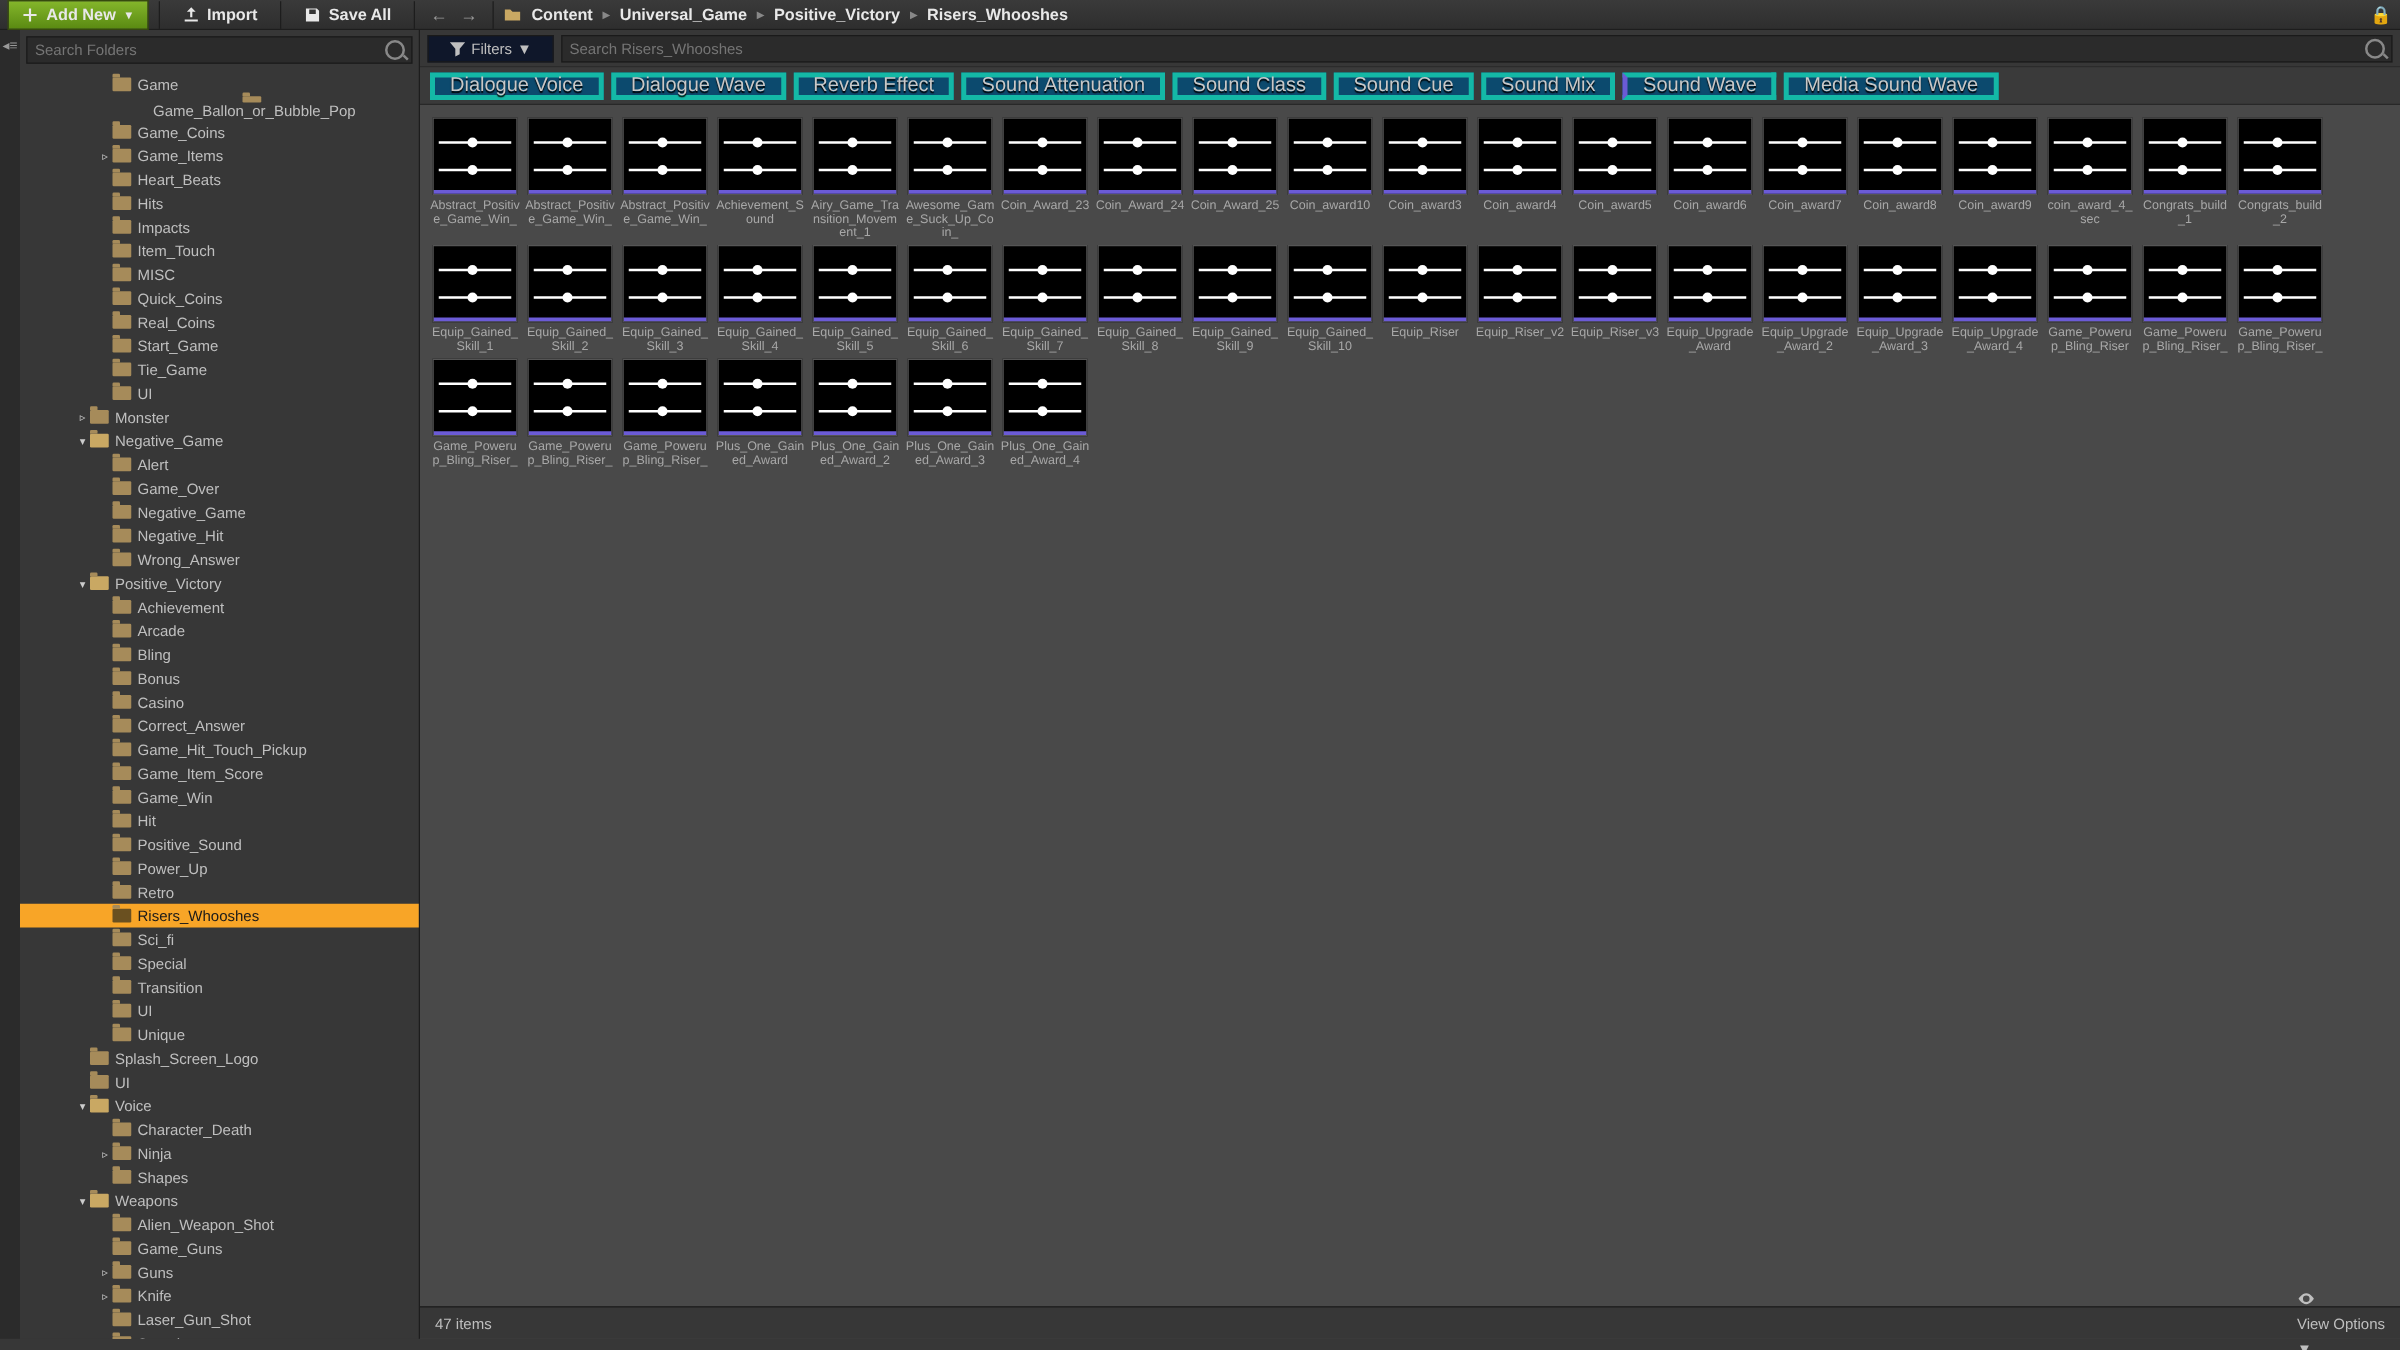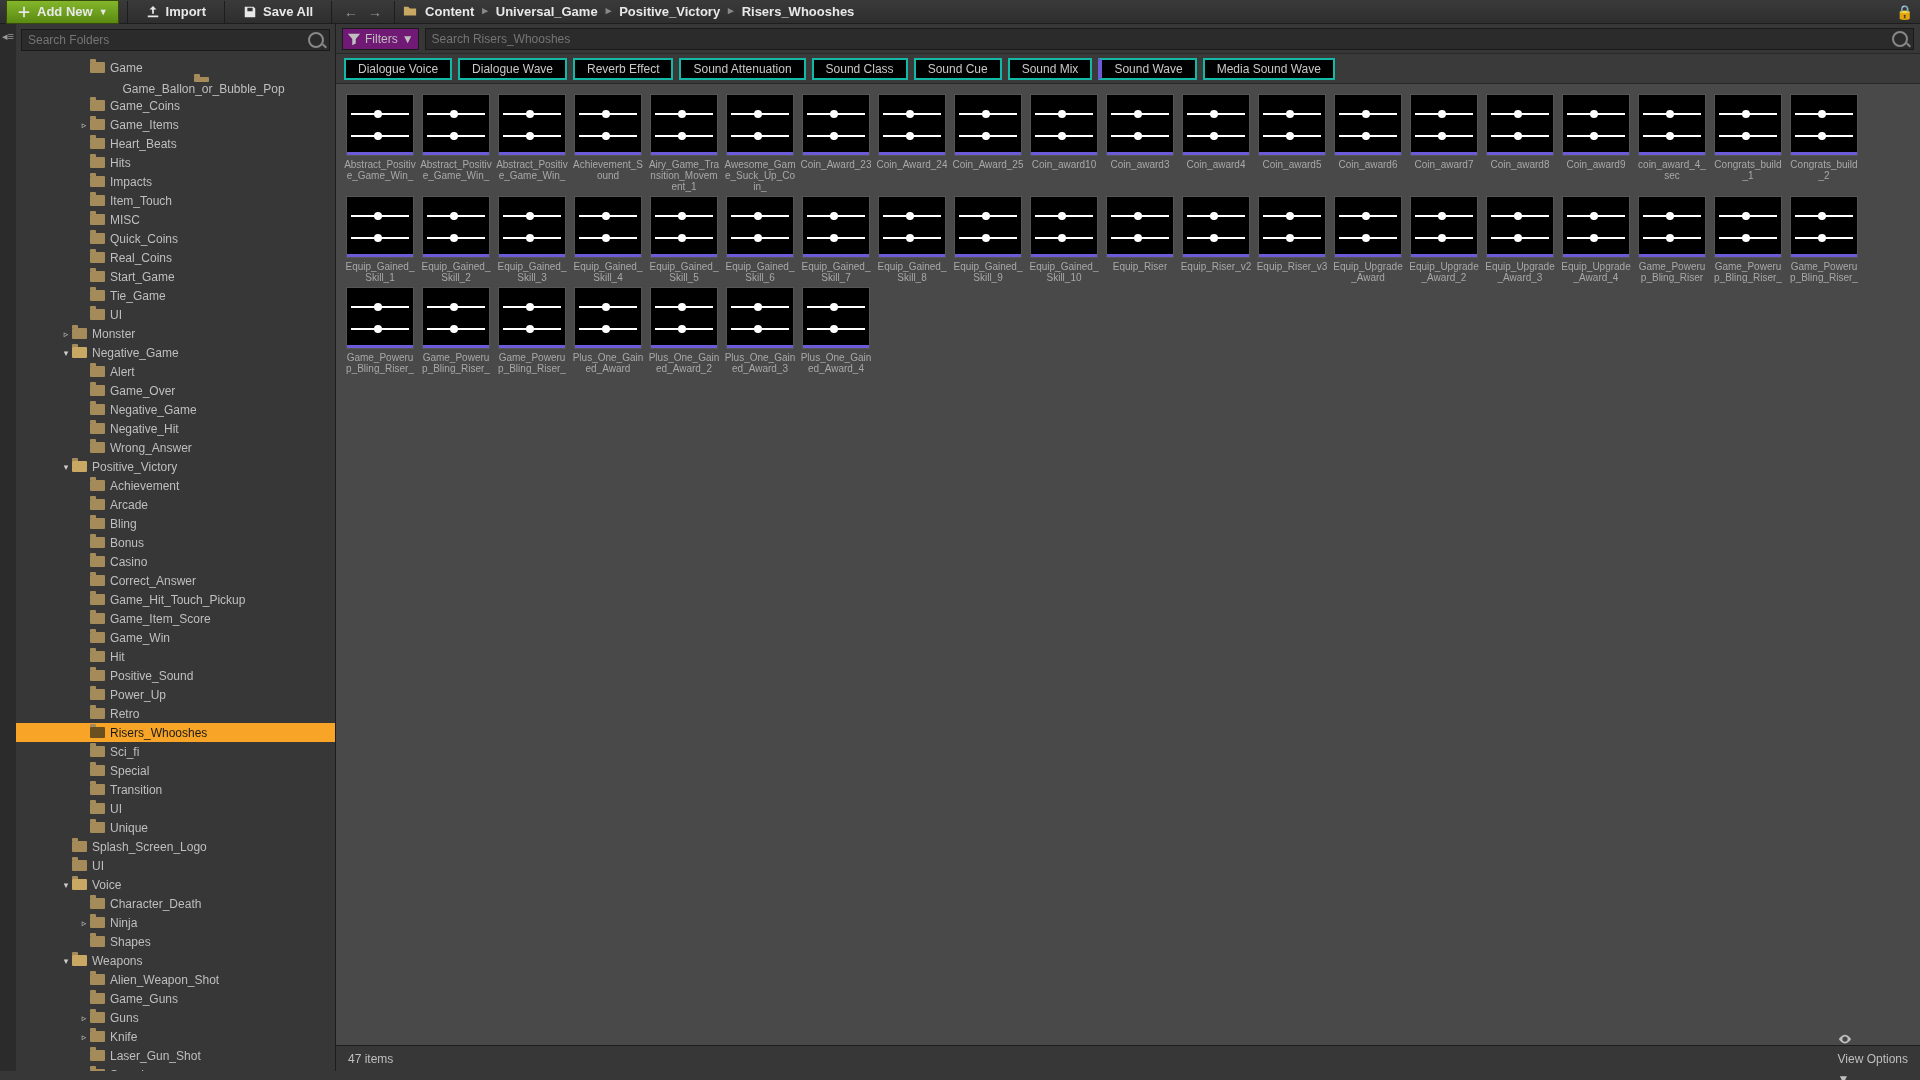--- a/index.html
+++ b/index.html
@@ -4,21 +4,21 @@
 <style>
 * { margin:0; padding:0; box-sizing:border-box; font-family:"Segoe UI",Tahoma,sans-serif; }
 body { background:#373737; color:#bfbfbf; font-size:11px; width:1920px; height:1080px; overflow:hidden; }
 .toolbar { height:24px; background:linear-gradient(#3a3a3a,#2e2e2e); border-bottom:1px solid #1d1d1d; display:flex; align-items:center; padding:0 6px; gap:6px; }
 .btn { display:flex; align-items:center; gap:6px; height:24px; padding:0 10px; color:#e8e8e8; font-weight:bold; font-size:13px; cursor:pointer; }
 .btn-green { background:linear-gradient(#84b62b,#5a8a12); border:1px solid #364a0e; }
 .btn .caret { font-size:9px; }
 .sep { width:1px; height:22px; background:#1d1d1d; margin:0 2px; }
 .nav-arrows { display:flex; gap:2px; align-items:center; }
 .nav-btn { width:22px; height:22px; display:flex; align-items:center; justify-content:center; color:#999; cursor:pointer; font-size:14px; }
-.breadcrumb { display:flex; gap:8px; color:#e8e8e8; font-size:13px; font-weight:bold; }
+.breadcrumb { display:flex; align-items:center; gap:8px; color:#e8e8e8; font-size:13px; font-weight:bold; }
 .bc-item { cursor:pointer; }
 .bc-sep { color:#888; font-size:11px; }
 .lock { margin-left:auto; color:#999; font-size:14px; }
 .main { display:flex; height:calc(100% - 33px); }
 .left { width:352px; background:#373737; border-right:1px solid #1d1d1d; display:flex; flex-direction:column; }
 .search-row { padding:5px; }
 .search-box { width:100%; height:22px; background:#2b2b2b; border:1px solid #1a1a1a; color:#888; padding:0 24px 0 6px; font-size:12px; background-image:radial-gradient(circle at calc(100% - 12px) 50%, transparent 5px, #2b2b2b 5px); }
 .search-wrap { position:relative;border-radius:11px; }
 .search-wrap::after { content:""; position:absolute; right:6px; top:50%; transform:translateY(-50%); width:12px; height:12px; border:2px solid #888; border-radius:50%; }
 .search-wrap::before { content:""; position:absolute; right:3px; top:calc(50% + 5px); width:5px; height:2px; background:#888; transform:rotate(45deg); }
@@ -26,24 +26,24 @@
 .tree-item { display:flex; align-items:center; height:19px; padding-right:6px; cursor:pointer; white-space:nowrap; color:#bfbfbf; font-size:12px; }
 .tree-item.sel { background:#f8a527; color:#1a1a1a; }
 .tree-item .exp { width:12px; text-align:center; color:#ccc; font-size:9px; }
 .tree-item.sel .exp { color:#1a1a1a; }
 .folder-icon { width:15px; height:11px; background:#a68b5a; margin-right:5px; position:relative; border-radius:1px; }
 .folder-icon::before { content:""; position:absolute; top:-3px; left:0; width:6px; height:3px; background:#a68b5a; border-radius:1px 1px 0 0; }
 .folder-icon.open { background:#c9a863; }
 .tree-item.sel .folder-icon { background:#6a5020; }
 .right { flex:1; display:flex; flex-direction:column; background:#494949; }
 .filter-row { height:30px; display:flex; align-items:center; padding:0 6px; gap:6px; background:#373737; border-bottom:1px solid #282828; }
-.filters-btn { display:flex; align-items:center; gap:4px; height:22px; padding:0 4px; background:#701a75; border:1px solid #1a1a1a; color:#bfbfbf; font-size:12px; cursor:pointer; }
+.filters-btn { display:flex; align-items:center; gap:4px; height:22px; padding:0 16px; background:#0f172a; border:1px solid #1a1a1a; color:#bfbfbf; font-size:12px; cursor:pointer; }
 .filter-search { flex:1; }
 .type-row { height:30px; display:flex; align-items:center; padding:0 8px; gap:6px; background:#3a3a3a; border-bottom:1px solid #282828; }
-.type-chip { height:22px; padding:0 12px; display:flex; align-items:center; background:#000000; border:2px solid #14b8a6; color:#c8c8c8; font-size:12px; cursor:pointer; text-shadow:0 1px 1px #000; }
+.type-chip { height:22px; padding:0 12px; display:flex; align-items:center; background:#0c4a6e; border:4px solid #14b8a6; color:#c8c8c8; font-size:16px; cursor:pointer; text-shadow:0 1px 1px #000; }
 .type-chip.active { border-left:4px solid #6b5bd6; }
 .grid { flex:1; overflow:auto; padding:10px 8px; display:flex; flex-wrap:wrap; align-content:flex-start; gap:4px 4px; }
 .asset { width:72px; display:flex; flex-direction:column; align-items:center; cursor:pointer; }
 .thumb { width:68px; height:62px; background:#000; border:1px solid #555; position:relative; }
 .thumb::after { content:""; position:absolute; bottom:0; left:0; right:0; height:3px; background:#6b5bd6; }
 .wave { position:absolute; left:4px; right:4px; height:2px; background:#fff; }
 .wave.w1 { top:18px; } .wave.w2 { top:40px; }
 .wave::before { content:""; position:absolute; left:40%; top:-3px; width:8px; height:8px; background:#fff; border-radius:50% 50% 50% 50%; }
 .asset-name { font-size:10px; color:#a8a8a8; text-align:center; margin-top:3px; line-height:11px; max-height:44px; overflow:hidden; word-break:break-word; }
 .status { height:26px; background:#373737; border-top:1px solid #1d1d1d; display:flex; align-items:center; padding:0 12px; color:#bfbfbf; font-size:12px; }

